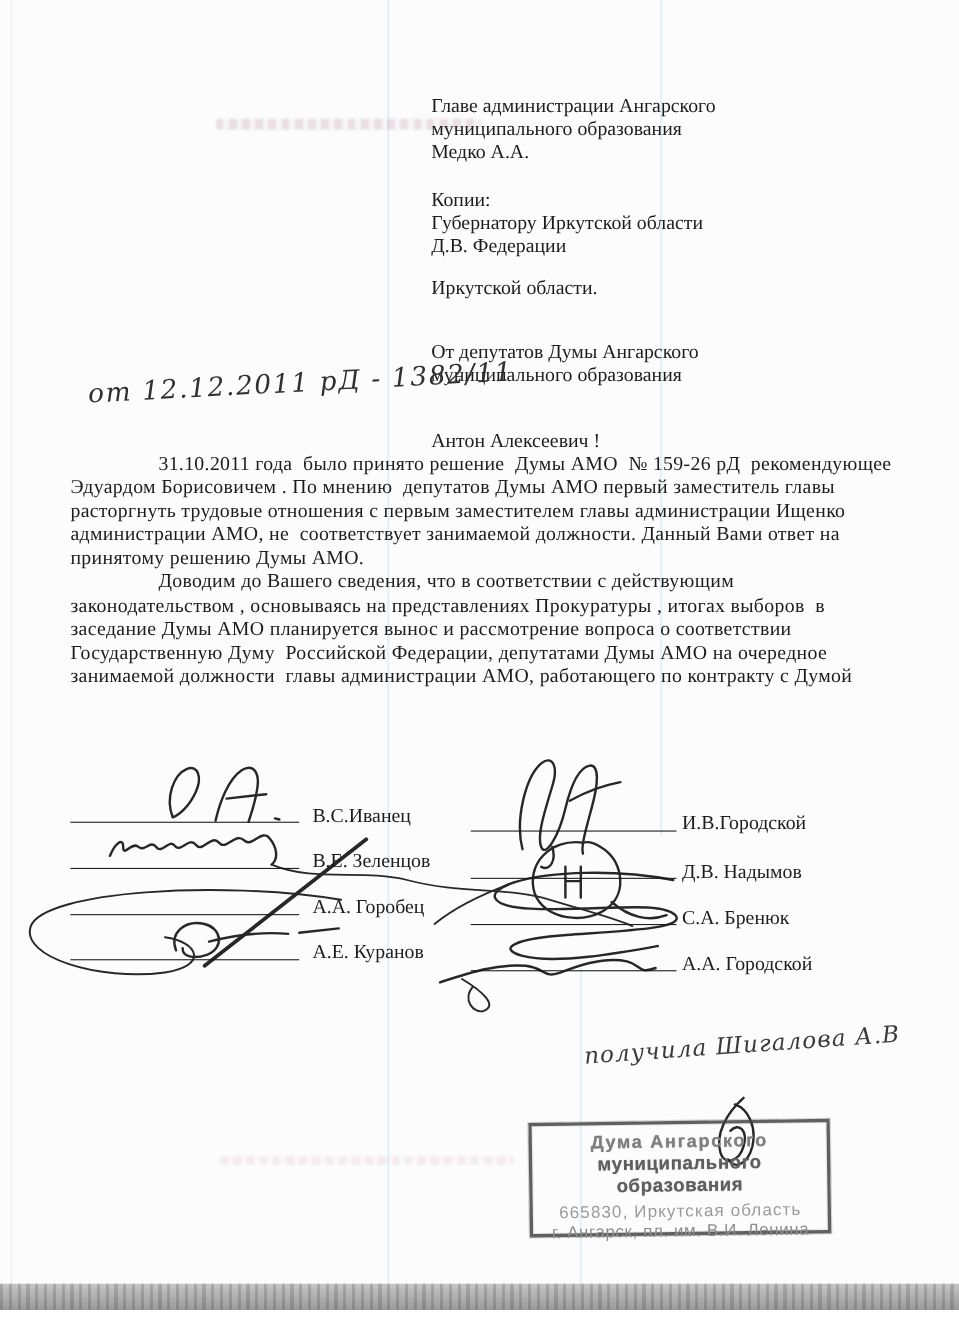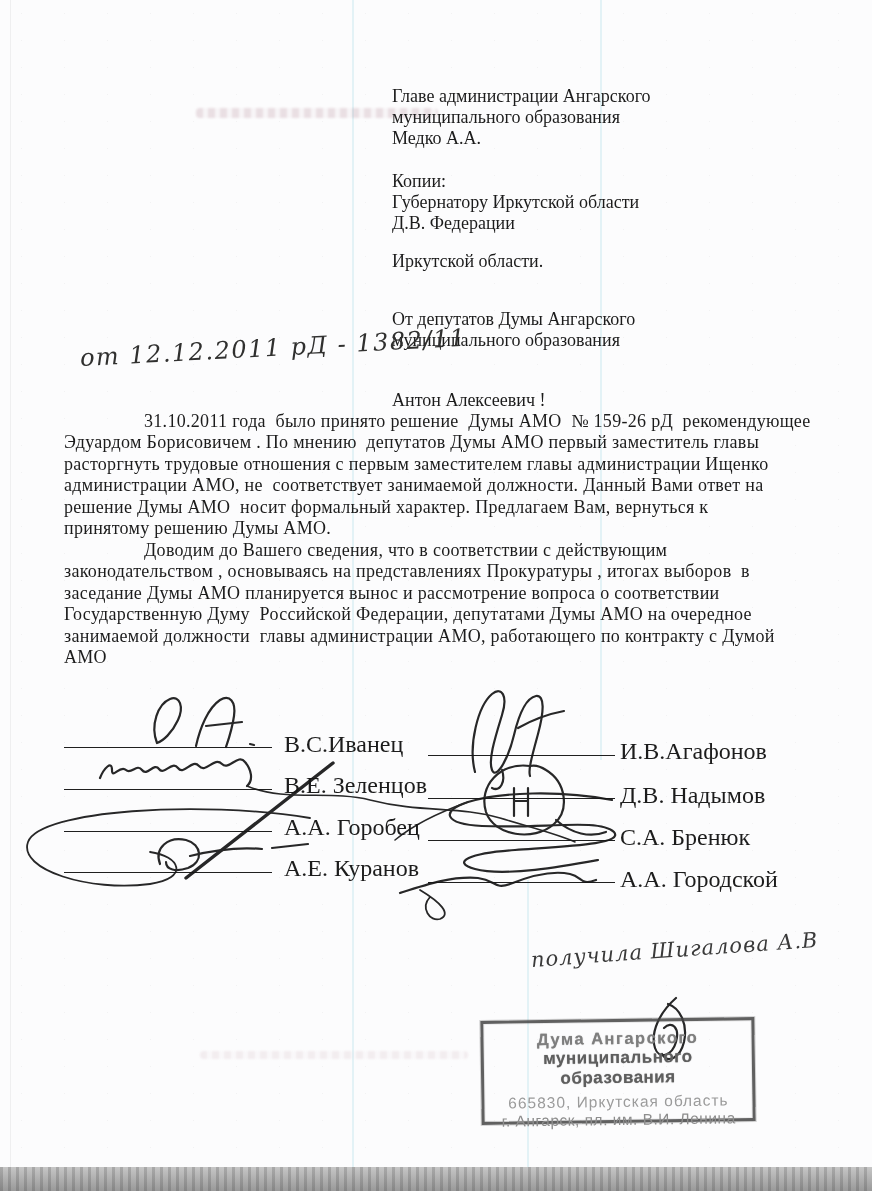--- a/index.html
+++ b/index.html
@@ -24,21 +24,21 @@
 
   .salutation { position: absolute; left: 392px; top: 370px; font-size: 18px; white-space: pre; margin-top: 20px; }
 
   .body-text { position: absolute; left: 64px; top: 411px; width: 760px;
     font-size: 18px; line-height: 21.45px; letter-spacing: 0.3px; }
   .body-text .indent { padding-left: 80px; }
 
   .sig-line { position: absolute; height: 0; border-top: 1.6px solid #1f1f1f; }
   .sig-line.left  { left: 64px;  width: 208px; }
   .sig-line.right { left: 428px; width: 187px; }
-  .sig-name { position: absolute; font-size: 24px; white-space: pre; }
+  .sig-name { position: absolute; font-size: 18px; white-space: pre; }
 
   .receipt-note {
     position: absolute; left: 531px; top: 948px;
     font-family: "DejaVu Serif", serif; font-style: italic;
     font-size: 21px; letter-spacing: 1px; color: #3a3a3a;
     transform: rotate(-4deg); transform-origin: left center; white-space: pre;
   }
 
   .stamp {
     position: absolute; left: 481px; top: 1019px; width: 268px; height: 98px;
@@ -113,45 +113,43 @@
 
   <div class="reg-note">от 12.12.2011 рД - 1382/11</div>
 
   <div class="salutation">Антон Алексеевич !</div>
 
   <div class="body-text">
     <div class="doc-line indent">31.10.2011 года  было принято решение  Думы АМО  № 159-26 рД  рекомендующее</div>
     <div class="doc-line">Эдуардом Борисовичем . По мнению  депутатов Думы АМО первый заместитель главы</div>
     <div class="doc-line">расторгнуть трудовые отношения с первым заместителем главы администрации Ищенко</div>
     <div class="doc-line">администрации АМО, не  соответствует занимаемой должности. Данный Вами ответ на</div>
-    <div class="doc-line">решение Думы АМО  носит формальный характер. Предлагаем Вам, вернуться к</div>
     <div class="doc-line">принятому решению Думы АМО.</div>
     <div class="doc-line indent">Доводим до Вашего сведения, что в соответствии с действующим</div>
     <div class="doc-line">законодательством , основываясь на представлениях Прокуратуры , итогах выборов  в</div>
     <div class="doc-line">заседание Думы АМО планируется вынос и рассмотрение вопроса о соответствии</div>
     <div class="doc-line">Государственную Думу  Российской Федерации, депутатами Думы АМО на очередное</div>
     <div class="doc-line">занимаемой должности  главы администрации АМО, работающего по контракту с Думой</div>
-    <div class="doc-line">АМО</div>
   </div>
 
   <div class="sig-line left" style="top:747px;"></div>
   <div class="sig-line left" style="top:789px;"></div>
   <div class="sig-line left" style="top:831px;"></div>
   <div class="sig-line left" style="top:872px;"></div>
 
   <div class="sig-line right" style="top:755px;"></div>
   <div class="sig-line right" style="top:798px;"></div>
   <div class="sig-line right" style="top:840px;"></div>
   <div class="sig-line right" style="top:882px;"></div>
 
   <div class="sig-name" style="left:284px; top:731px;">В.С.Иванец</div>
   <div class="sig-name" style="left:284px; top:772px;">В.Е. Зеленцов</div>
   <div class="sig-name" style="left:284px; top:814px;">А.А. Горобец</div>
   <div class="sig-name" style="left:284px; top:855px;">А.Е. Куранов</div>
-  <div class="sig-name" style="left:620px; top:738px;">И.В.Агафонов</div>
+  <div class="sig-name" style="left:620px; top:738px;">И.В.Городской</div>
   <div class="sig-name" style="left:620px; top:782px;">Д.В. Надымов</div>
   <div class="sig-name" style="left:620px; top:824px;">С.А. Бренюк</div>
   <div class="sig-name" style="left:620px; top:866px;">А.А. Городской</div>
 
   <svg class="ink" width="872" height="1200" viewBox="0 0 872 1200">
     <g fill="none" stroke="#161616" stroke-width="2.2" stroke-linecap="round" stroke-linejoin="round" opacity="0.92">
 
       <path d="M157 743 C150 725 158 704 170 699 C180 695 184 707 178 720 C172 733 163 741 157 743"></path>
       <path d="M196 746 C200 728 208 708 220 700 C230 694 236 702 234 716 C232 730 228 741 226 747"></path>
       <path d="M206 726 L242 722"></path>

